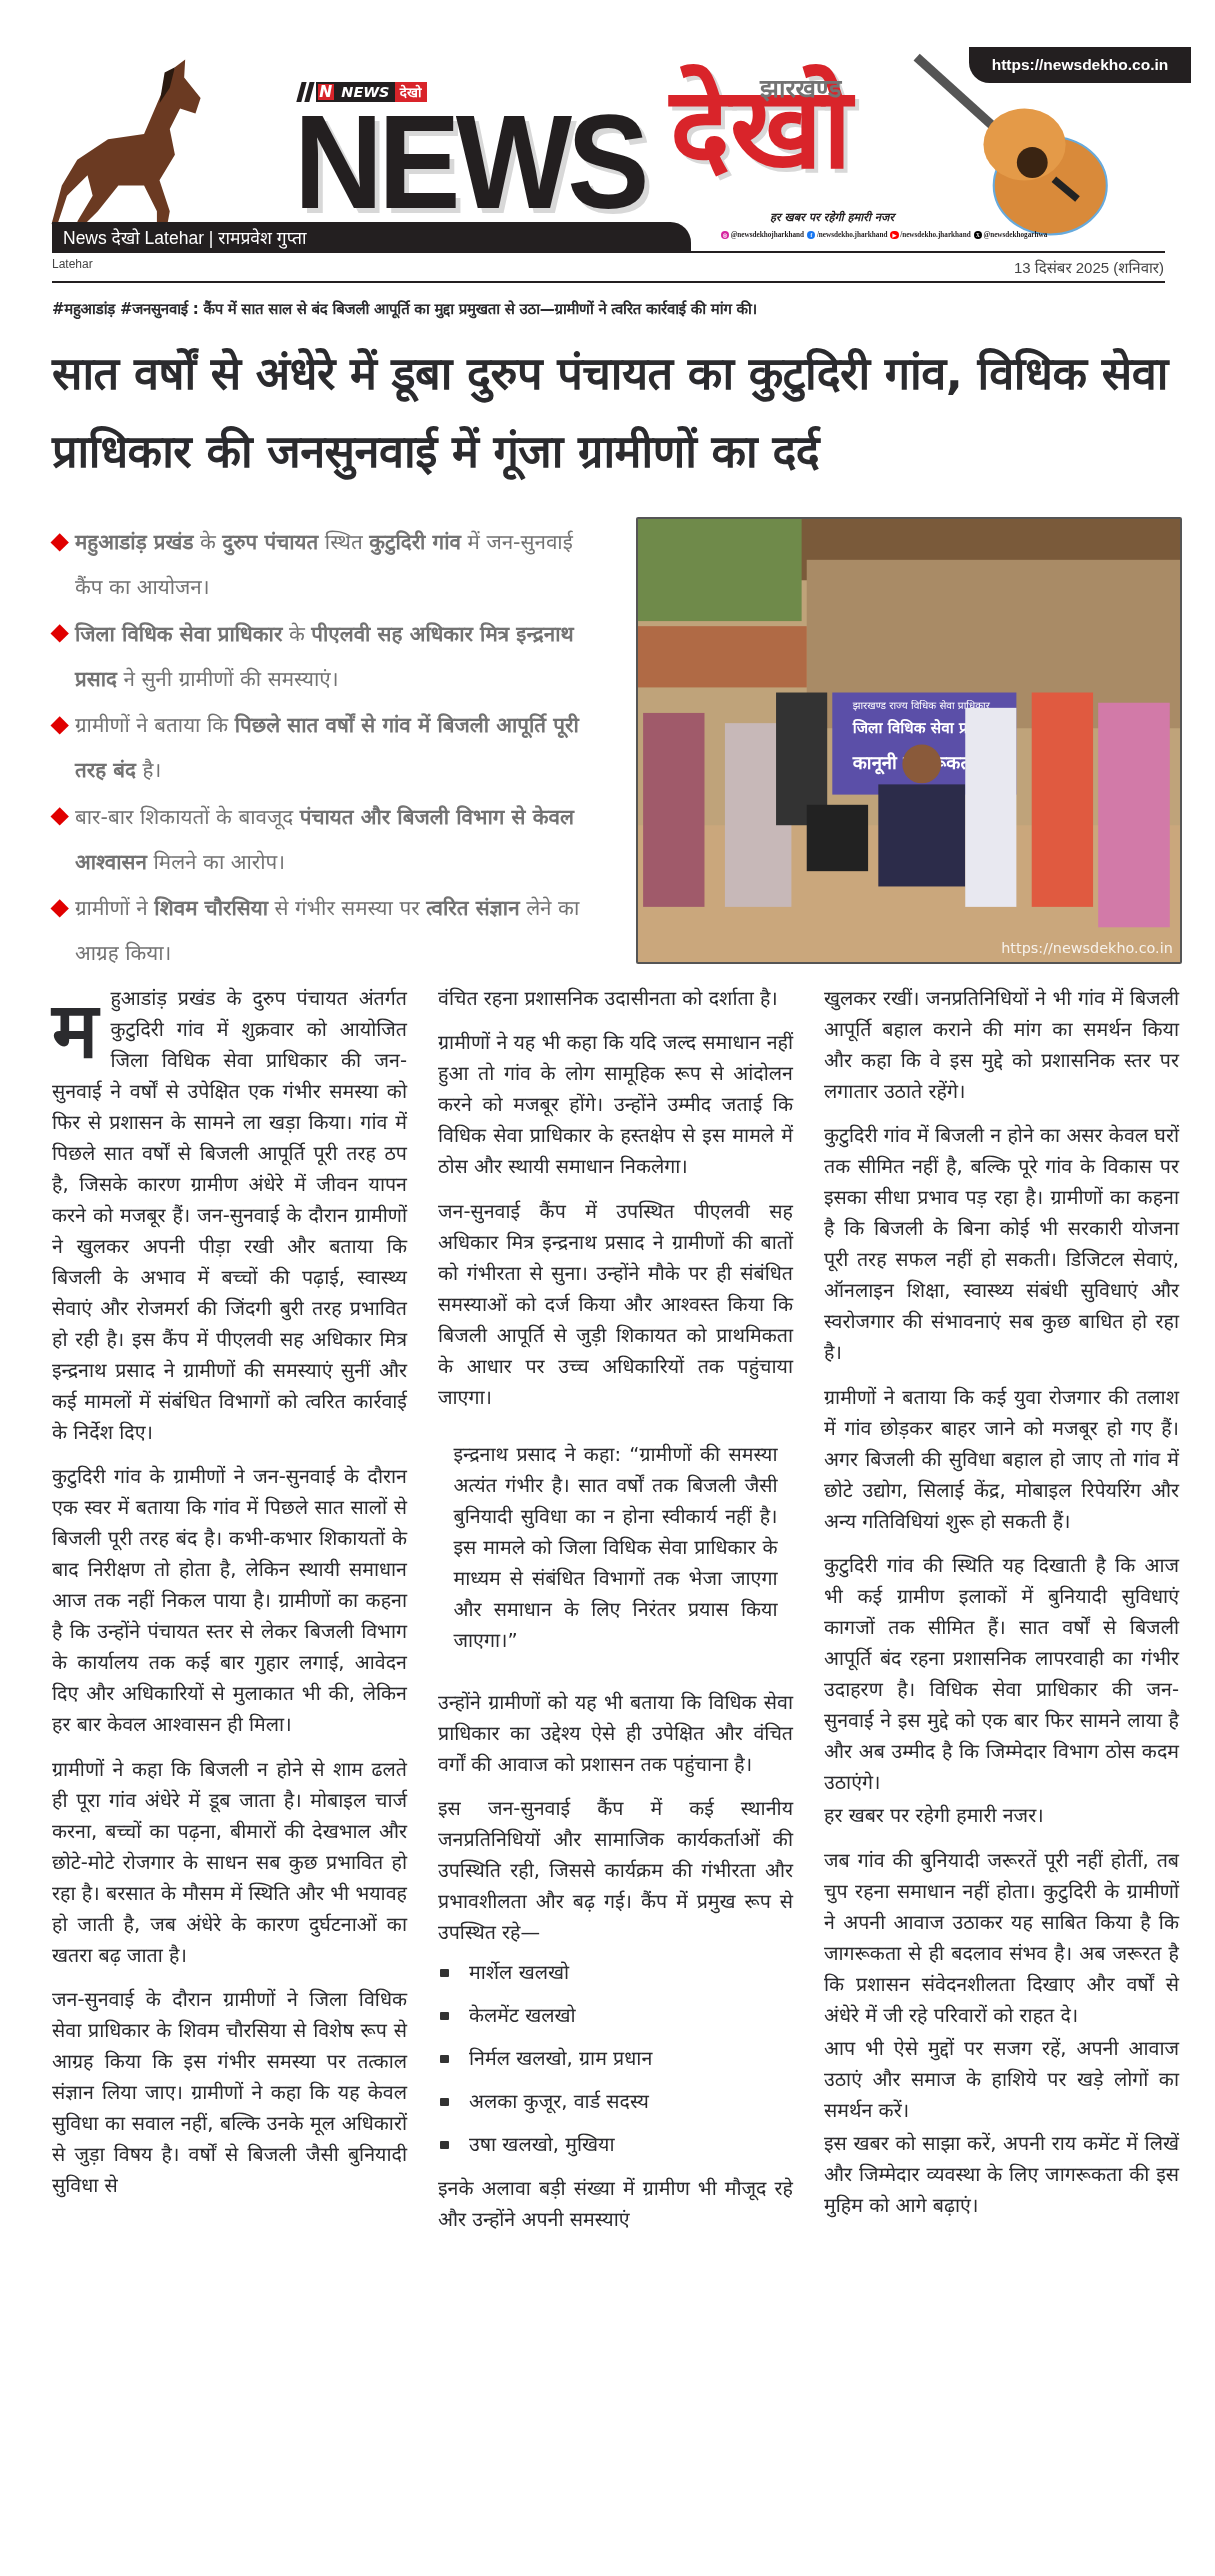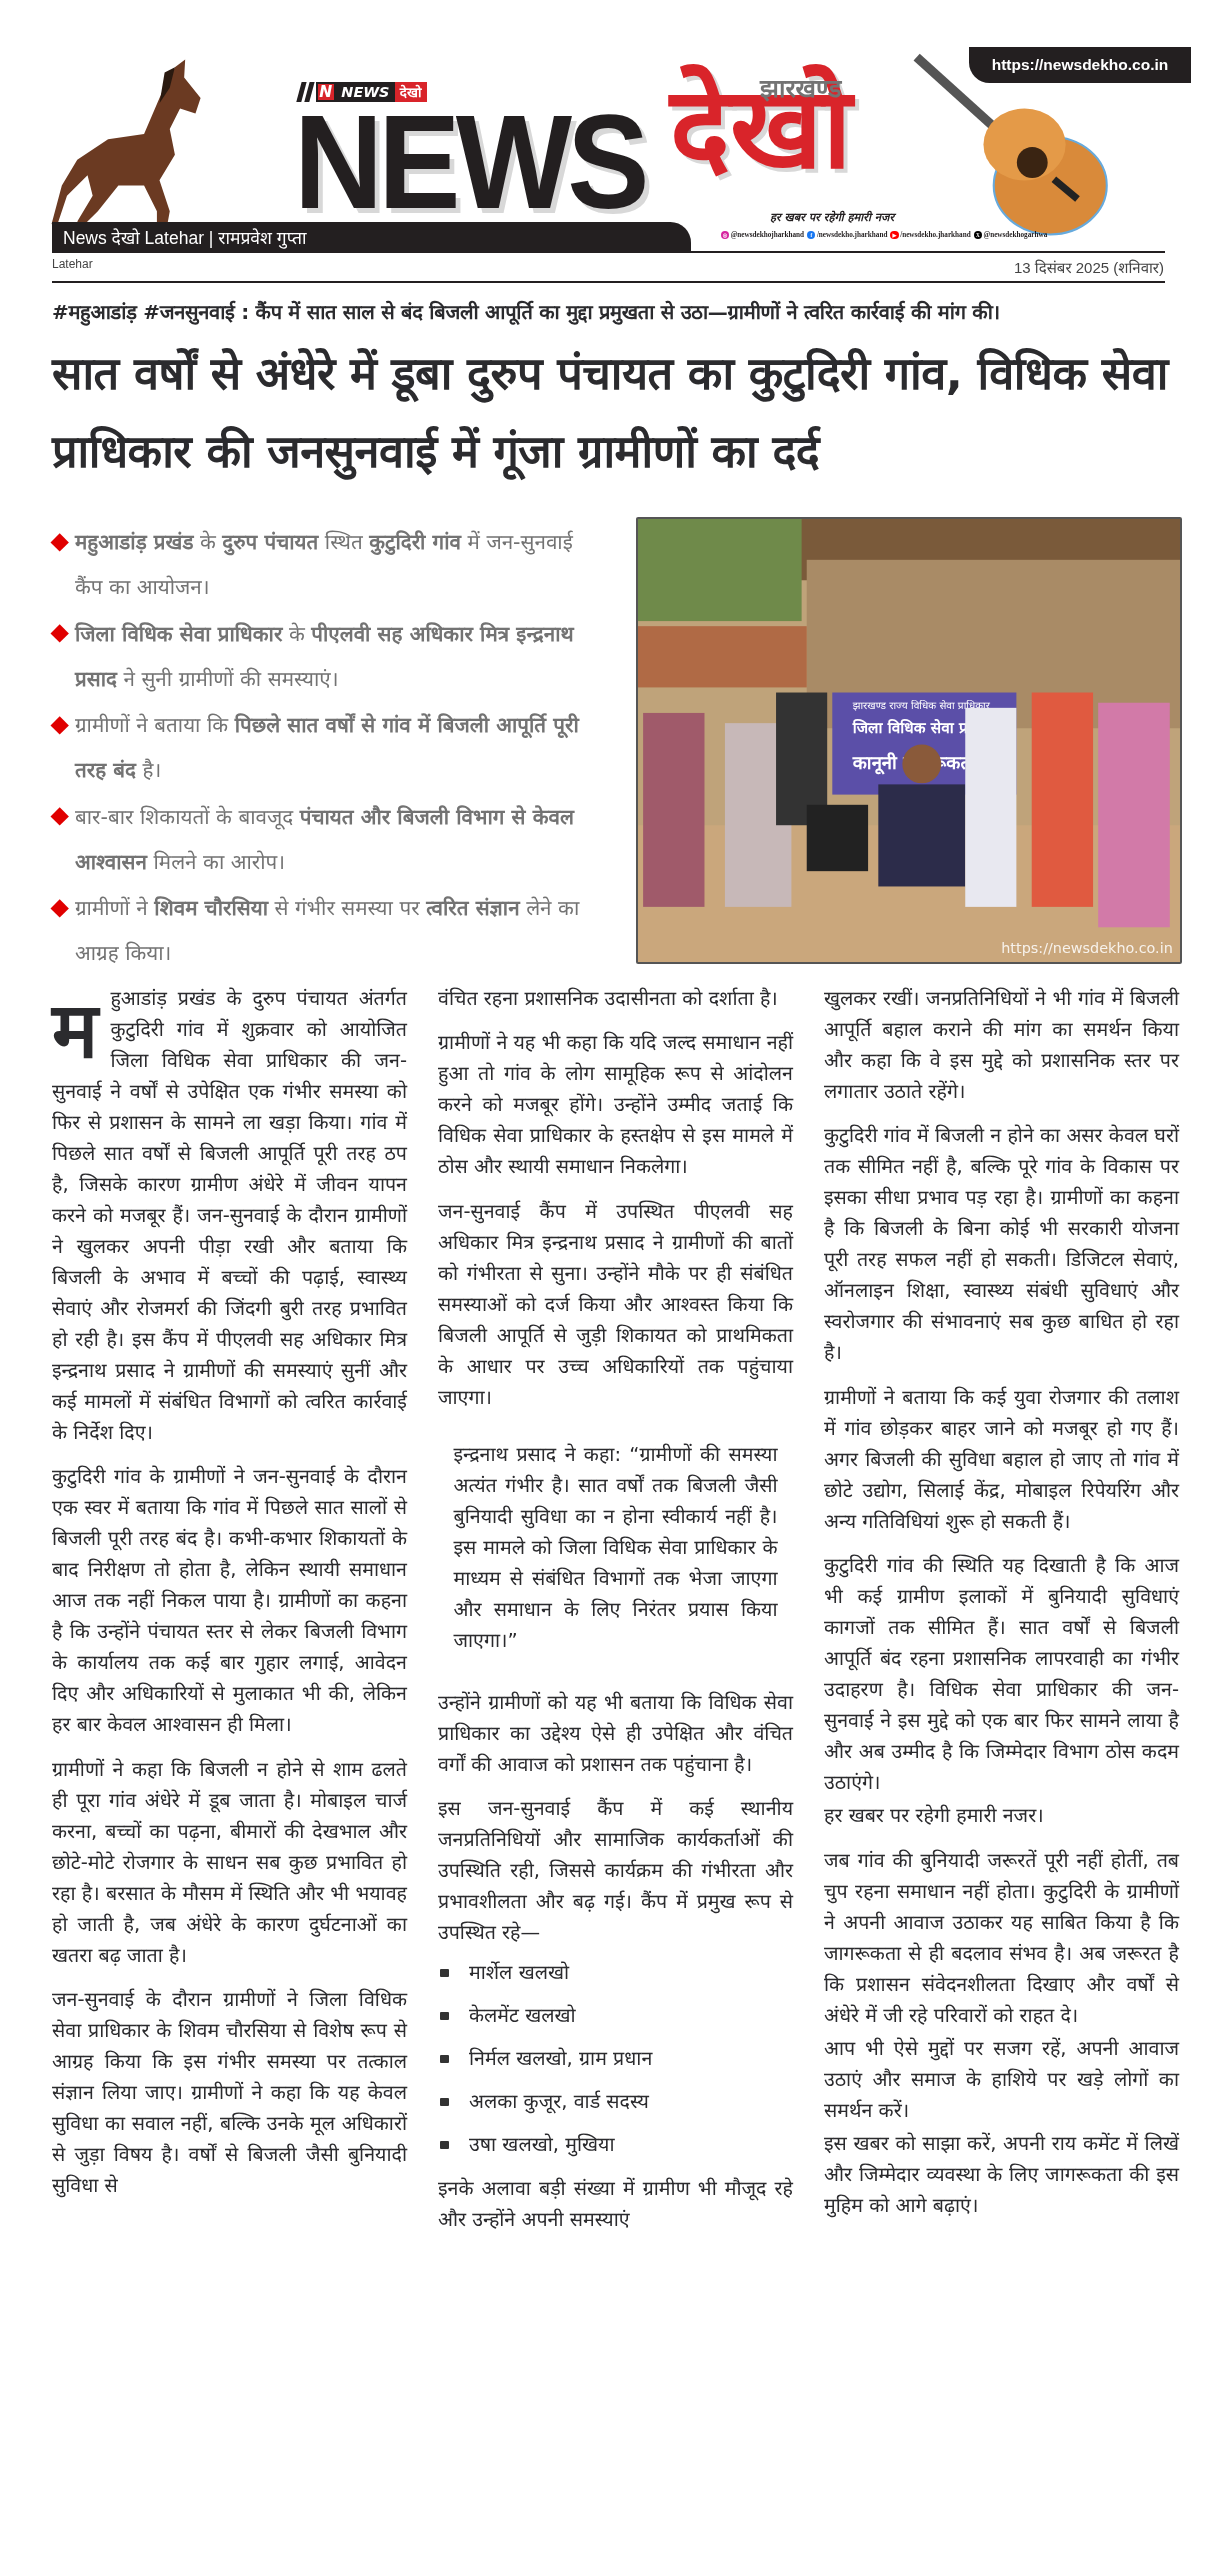--- a/index.html
+++ b/index.html
@@ -33,21 +33,21 @@
                 font-family: "Liberation Sans", sans-serif; }
   .social-row { position: absolute; left: 721px; top: 231px; display: flex; gap: 3.1px; font-size: 7.2px; font-weight: bold; color: #231f20; font-family: Liberation Serif, serif; }
   .social-row .s { display: flex; align-items: center; gap: 1.5px; }
   .social-row .dot { width: 8.2px; height: 8.2px; border-radius: 50%; display:inline-flex; align-items:center; justify-content:center; color:#fff; font-size: 5.2px; }
   .rule1 { position: absolute; left: 52px; top: 251px; width: 1113px; height: 1.5px; background: #231f20; }
   .loc { position: absolute; left: 52px; top: 257px; font-size: 12px; color: #444; font-family: Liberation Sans, sans-serif; }
   .date { position: absolute; right: 52px; top: 257px; font-size: 15px; color: #444; font-family: "Liberation Sans", sans-serif; }
   .rule2 { position: absolute; left: 52px; top: 281px; width: 1113px; height: 2.1px; background: #231f20; }
 
   
-  .kicker { position: absolute; left: 52px; top: 298px; width: 1118px; font-size: 20px; font-weight: bold; color: #2b2b2e; white-space: nowrap; letter-spacing: -0.3px; }
+  .kicker { position: absolute; left: 52px; top: 298px; width: 1118px; font-size: 15px; font-weight: bold; color: #2b2b2e; white-space: nowrap; letter-spacing: -0.3px; }
   .headline { position: absolute; left: 52px; top: 335px; width: 1118px; font-size: 45px; font-weight: bold; line-height: 78px; color: #2b2b2e; letter-spacing: -0.5px; }
 
   
   .highlights { position: absolute; left: 52px; top: 520px; width: 546px; list-style: none; }
   .highlights li { position: relative; padding-left: 23px; font-size: 20.6px; line-height: 45px; margin-bottom: 1.5px; color: #737373; }
   .highlights li .dia { position: absolute; left: 1px; top: 15.5px; width: 13.4px; height: 13.4px; background: #e00000; transform: rotate(45deg); }
   .highlights b { font-weight: bold; }
 
   .photo { position: absolute; left: 636px; top: 517px; width: 546px; height: 447px; border: 2.6px solid #555;
            border-radius: 2.1px; overflow: hidden; background: #c8a87a; }

